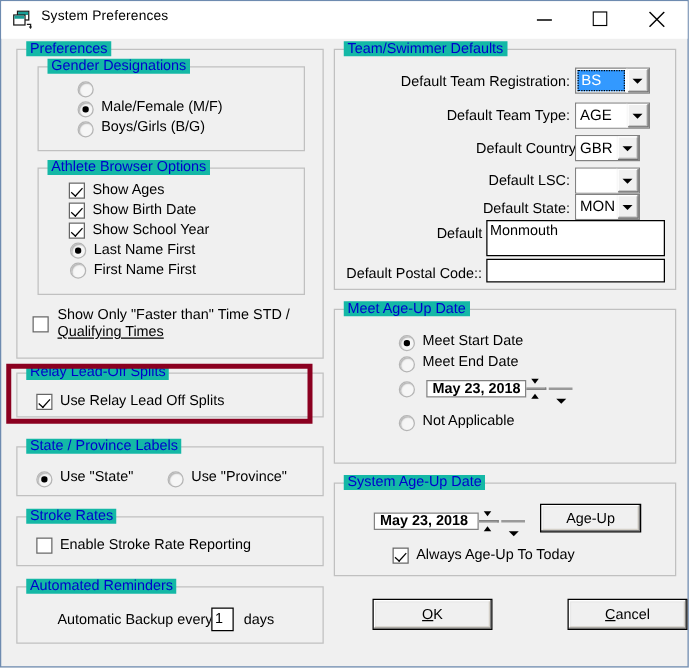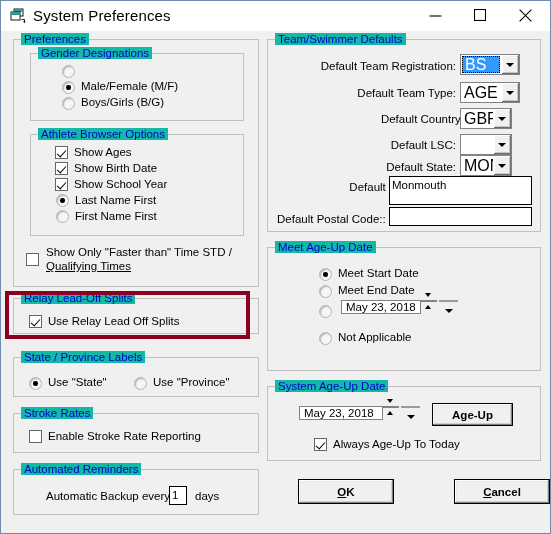--- a/index.html
+++ b/index.html
@@ -34,21 +34,21 @@
     box-sizing: border-box;
   }
   #title-icon {
     position: absolute;
     left: 9px; top: 7px;
     width: 17px; height: 16px;
   }
   #title-text {
     position: absolute;
     left: 32px; top: 6px;
-    font-size: 15px;
+    font-size: 11px;
     color: #000;
     letter-spacing: .15px;
     white-space: nowrap;
   }
   .winbtn {
     position: absolute;
     top: 0;
     width: 45px;
     height: 29px;
     cursor: default;
@@ -142,21 +142,21 @@
     border: 1px solid #828282;
     background: #fff;
     box-sizing: border-box;
     display: flex;
     align-items: stretch;
   }
   .combo .cval {
     flex: 1;
     padding: 0 3px;
     line-height: 19px;
-    font-size: 16px;
+    font-size: 12px;
     white-space: nowrap;
     overflow: hidden;
     background: #fff;
   }
   .combo.focus .cval {
     background: #3399ff;
     color: #fff;
     outline: 1px dotted #000;
     outline-offset: -1px;
     margin: 1px;
@@ -175,21 +175,22 @@
     left: 4px; top: 8px;
     border-left: 4px solid transparent;
     border-right: 4px solid transparent;
     border-top: 4px solid #000;
   }
   
   .datepick {
     position: absolute;
     height: 21px;
     display: flex;
-    align-items: flex-start;
+    align-items: center;
+    font-weight: bold;
   }
   .datepick .dfield {
     border: 1px solid #828282;
     background: #fff;
     box-sizing: border-box;
     display: flex;
     align-items: center;
     padding-left: 4px;
     font-size: 11.5px;
   }
@@ -242,21 +243,20 @@
     border: 1px solid #000;
     box-sizing: border-box;
     box-shadow: inset -1px -1px 0 #808080, inset 1px 1px 0 #ffffff, inset -2px -2px 0 #d4d0c8, inset 2px 2px 0 #e8e8e8;
     font-family: "Liberation Sans", sans-serif;
     font-size: 11.5px;
     color: #000;
     display: flex;
     align-items: center;
     justify-content: center;
     cursor: default;
-    font-weight: bold;
   }
   .acc { text-decoration: underline; }
   
   #redbox {
     position: absolute;
     border: 4px solid #8b0020;
     box-sizing: border-box;
     pointer-events: none;
   }
 </style>

